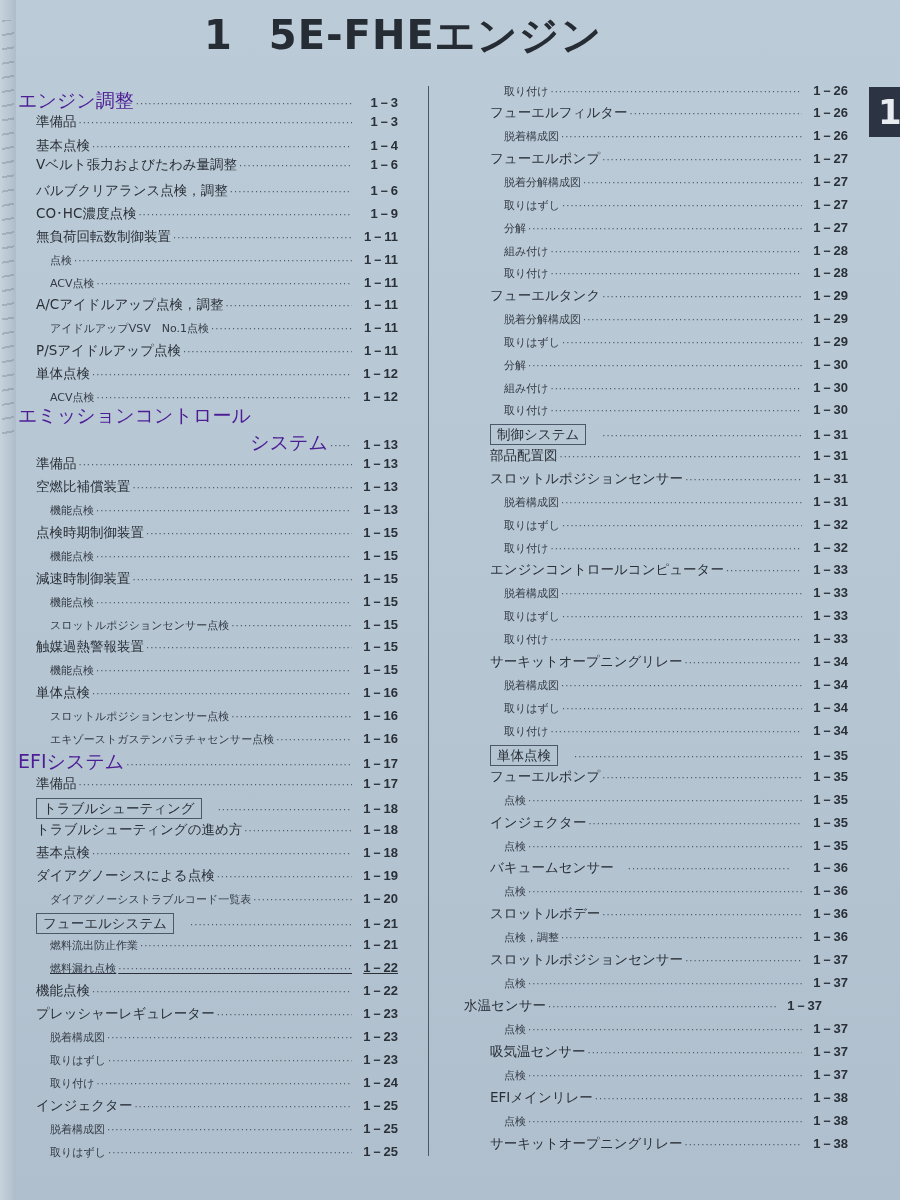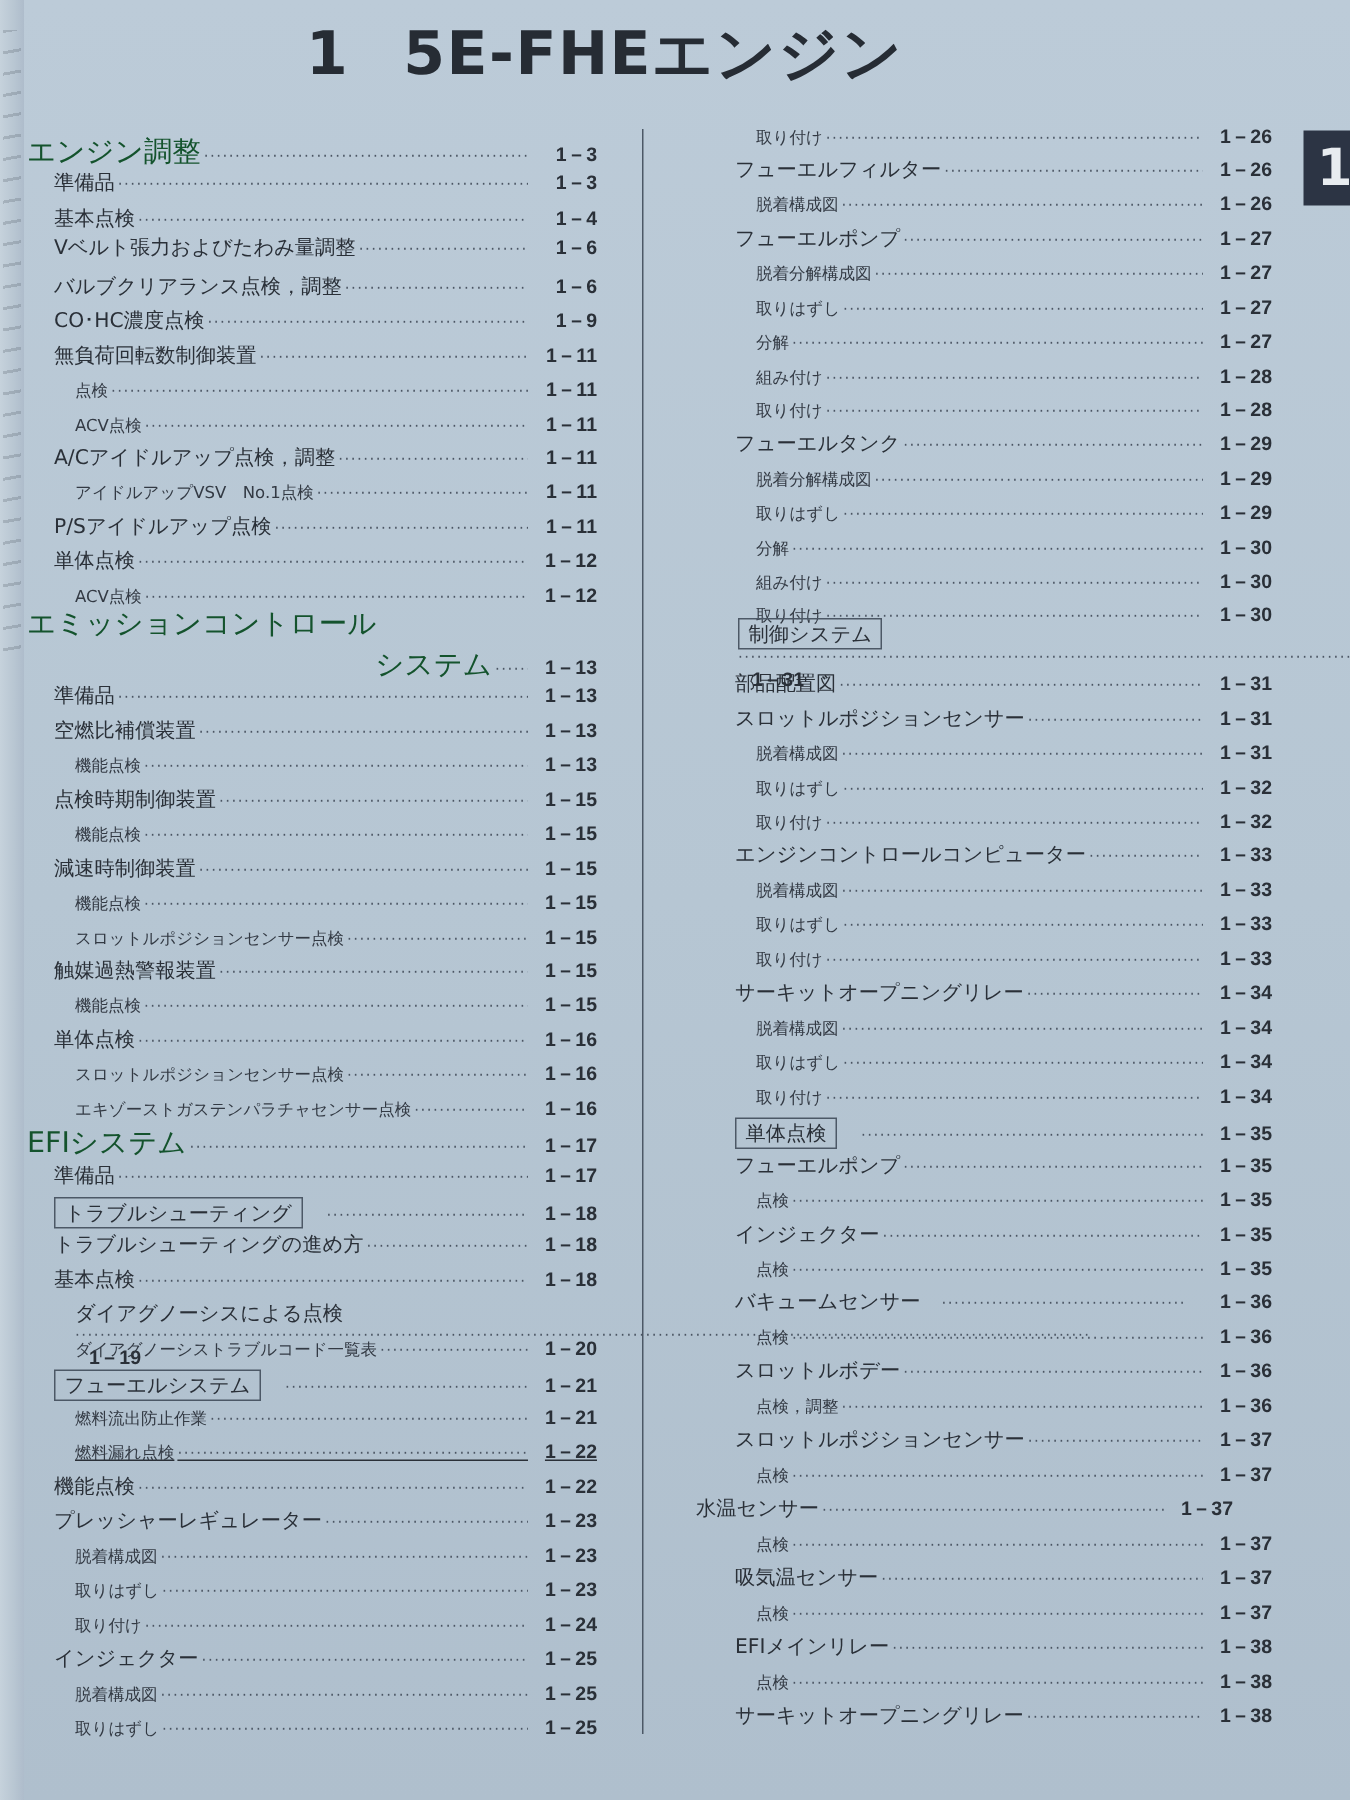--- a/index.html
+++ b/index.html
@@ -52,21 +52,21 @@
       color: #4a5462; font-size: 10px; letter-spacing: 1px;
     }
     .row .dots::before {
       content: "··································································································································································";
     }
     .row .page-ref {
       flex: 0 0 auto; font-family: "Liberation Sans", sans-serif;
       font-size: 13px; font-weight: bold; color: #2a3038;
       min-width: 44px; text-align: right;
     }
-    .lvl0 .label { font-size: 19px; font-weight: normal; color: #14532d; }
+    .lvl0 .label { font-size: 19px; font-weight: normal; color: #4c1d95; }
     .lvl1 .label { font-size: 13.5px; color: #2a3038; }
     .lvl2 .label { font-size: 11px; color: #333a44; }
     .boxed .label {
       border: 1px solid #4c5866; padding: 1px 6px 0 6px; margin-right: 14px;
     }
   </style>
 </head>
 <body>
 
 <div class="binding">
@@ -246,21 +246,21 @@
     <div class="row lvl1" style="top: 821px; left: 36px; width: 362px;">
       <span class="label">トラブルシューティングの進め方</span>
       <span class="dots"></span>
       <span class="page-ref">1－18</span>
     </div>
     <div class="row lvl1" style="top: 844px; left: 36px; width: 362px;">
       <span class="label">基本点検</span>
       <span class="dots"></span>
       <span class="page-ref">1－18</span>
     </div>
-    <div class="row lvl1" style="top: 867px; left: 48px; width: 362px; flex-direction: column;">
+    <div class="row lvl1" style="top: 867px; left: 36px; width: 362px;">
       <span class="label">ダイアグノーシスによる点検</span>
       <span class="dots"></span>
       <span class="page-ref">1－19</span>
     </div>
     <div class="row lvl2" style="top: 890px; left: 50px; width: 348px;">
       <span class="label">ダイアグノーシストラブルコード一覧表</span>
       <span class="dots"></span>
       <span class="page-ref">1－20</span>
     </div>
     <div class="row lvl1 boxed" style="top: 913px; left: 36px; width: 362px;">
@@ -388,21 +388,21 @@
     <div class="row lvl2" style="top: 379px; left: 504px; width: 344px;">
       <span class="label">組み付け</span>
       <span class="dots"></span>
       <span class="page-ref">1－30</span>
     </div>
     <div class="row lvl2" style="top: 401px; left: 504px; width: 344px;">
       <span class="label">取り付け</span>
       <span class="dots"></span>
       <span class="page-ref">1－30</span>
     </div>
-    <div class="row lvl1 boxed" style="top: 412px; left: 490px; width: 358px; flex-direction: column;">
+    <div class="row lvl1 boxed" style="top: 424px; left: 490px; width: 358px;">
       <span class="label">制御システム</span>
       <span class="dots"></span>
       <span class="page-ref">1－31</span>
     </div>
     <div class="row lvl1" style="top: 447px; left: 490px; width: 358px;">
       <span class="label">部品配置図</span>
       <span class="dots"></span>
       <span class="page-ref">1－31</span>
     </div>
     <div class="row lvl1" style="top: 470px; left: 490px; width: 358px;">

